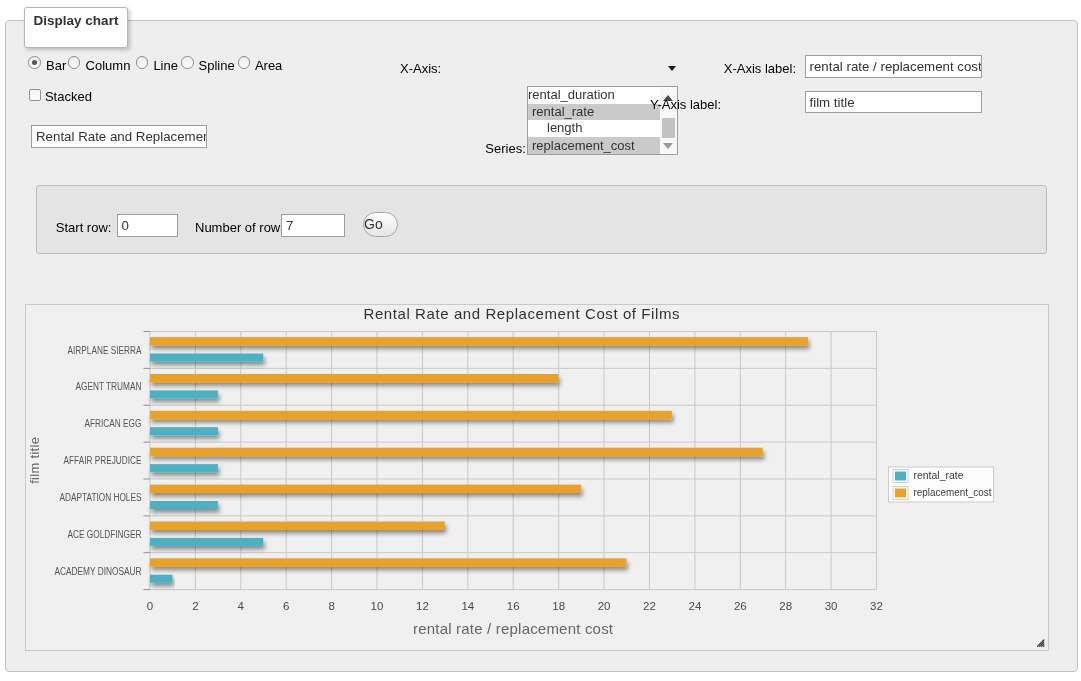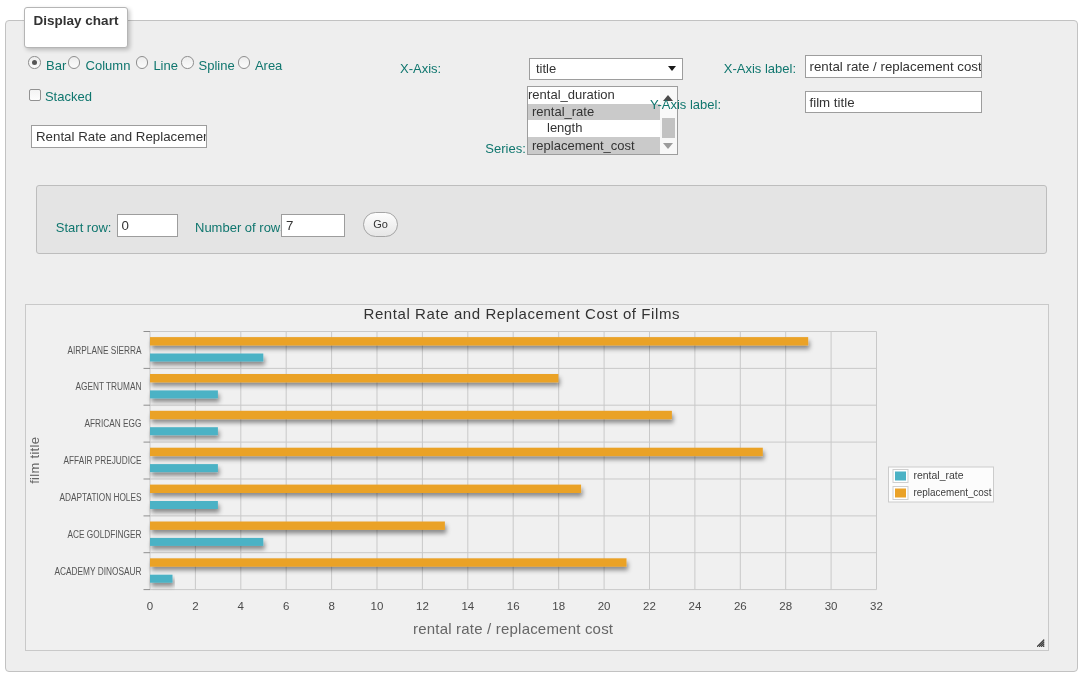--- a/index.html
+++ b/index.html
@@ -4,42 +4,41 @@
 *{margin:0;padding:0;box-sizing:border-box}
 body{background:#fff;font-family:"Liberation Sans",sans-serif;font-size:13px;color:#333}
 .abs{position:absolute}
 #fs{left:4.5px;top:20px;width:1073px;height:652px;background:#eeeeee;border:1px solid #c2c2c2;border-radius:4px}
 #leg{left:24px;top:7px;width:104px;height:41px;background:#fff;border:1px solid #b5b5b5;border-radius:3px;
  box-shadow:2px 2px 4px rgba(0,0,0,0.22);font-weight:bold;font-size:13.5px;color:#333;text-align:center;line-height:25px}
 .radio{width:12.5px;height:12.5px;border-radius:50%;border:1px solid #8e8e8e;background:linear-gradient(#ededed,#fbfbfb)}
 .radio.sel::after{content:'';position:absolute;left:2.4px;top:2.4px;width:5.7px;height:5.7px;border-radius:50%;background:#565656}
 .cb{width:12px;height:12px;border:1px solid #919191;border-radius:2px;background:linear-gradient(#f3f3f3,#fdfdfd)}
 .ti{border:1px solid #9d9d9d;background:#fff;color:#333;font-size:13.3px;line-height:20px;padding:1px 4px;white-space:nowrap;overflow:hidden}
-.lbl{color:#0f766e;line-height:14px}
+.lbl{color:#000000;line-height:14px}
 </style></head>
 <body>
 <div style="position:relative;width:1081px;height:681px;overflow:hidden">
 <div class="abs" id="fs"></div>
 <div class="abs" id="leg">Display chart</div>
 <span class="abs radio sel" style="left:28.2px;top:56.2px"></span>
 <span class="abs lbl" style="left:46.1px;top:59px">Bar</span>
 <span class="abs radio" style="left:67.7px;top:56.2px"></span>
 <span class="abs lbl" style="left:85.6px;top:59px">Column</span>
 <span class="abs radio" style="left:135.7px;top:56.2px"></span>
 <span class="abs lbl" style="left:153.4px;top:59px">Line</span>
 <span class="abs radio" style="left:181.1px;top:56.2px"></span>
 <span class="abs lbl" style="left:198.5px;top:59px">Spline</span>
 <span class="abs radio" style="left:237.5px;top:56.2px"></span>
 <span class="abs lbl" style="left:254.9px;top:59px">Area</span>
 <span class="abs cb" style="left:29px;top:88.5px"></span>
 <span class="abs lbl" style="left:44.9px;top:89.5px">Stacked</span>
 <div class="abs ti" style="left:31px;top:125px;width:176px;height:23px">Rental Rate and Replacement Cost of Films</div>
 
 <div class="abs lbl" style="left:400px;top:62px;width:125.8px;text-align:left">X-Axis:</div>
-<div class="abs" style="left:529px;top:58px;width:154px;height:22px;background:#fff;border:1px solid #9d9d9d;line-height:20px;padding-left:6px">title</div>
 <div class="abs" style="left:668px;top:65.5px;width:0;height:0;border-left:4px solid transparent;border-right:4px solid transparent;border-top:5.5px solid #1a1a1a"></div>
 
 <div class="abs" style="left:527px;top:86px;width:150.5px;height:68.5px;background:#fff;border:1px solid #9d9d9d;overflow:hidden">
   <div style="position:absolute;left:0;top:0;width:132px;height:16.6px;padding-left:0;line-height:16.6px">rental_duration</div>
   <div style="position:absolute;left:0;top:16.6px;width:132px;height:16.6px;padding-left:4px;line-height:16.6px;background:#cacaca">rental_rate</div>
   <div style="position:absolute;left:0;top:33.2px;width:132px;height:16.6px;padding-left:19px;line-height:16.6px">length</div>
   <div style="position:absolute;left:0;top:49.8px;width:132px;height:17px;padding-left:4px;line-height:17px;background:#cacaca">replacement_cost</div>
   <div style="position:absolute;right:0;top:0;width:17px;height:67px;background:#f8f8f8">
     <div style="position:absolute;left:3.5px;top:7.5px;width:0;height:0;border-left:5px solid transparent;border-right:5px solid transparent;border-bottom:6px solid #484848"></div>
     <div style="position:absolute;left:2px;top:30.5px;width:13px;height:20px;background:#c2c2c2"></div>
@@ -51,21 +50,21 @@
 <div class="abs lbl" style="left:650px;top:62px;width:146px;text-align:right">X-Axis label:</div>
 <div class="abs ti" style="left:804.5px;top:54.5px;width:177px;height:23px">rental rate / replacement cost</div>
 <div class="abs lbl" style="left:650px;top:98px;width:146px;">Y-Axis label:</div>
 <div class="abs ti" style="left:804.5px;top:90.5px;width:177px;height:22px">film title</div>
 
 <div class="abs" style="left:35.5px;top:184.5px;width:1011px;height:69px;background:#e4e4e4;border:1px solid #bdbdbd;border-radius:3px"></div>
 <div class="abs lbl" style="left:55.8px;top:221px">Start row:</div>
 <div class="abs ti" style="left:116.5px;top:213.5px;width:61px;height:23px">0</div>
 <div class="abs lbl" style="left:195px;top:221px">Number of rows:</div>
 <div class="abs ti" style="left:281px;top:213.5px;width:64px;height:23px">7</div>
-<div class="abs" style="left:363px;top:212px;width:35px;height:25px;border:1px solid #a5a5a5;border-radius:13px;background:linear-gradient(#fdfdfd,#e6e6e6);text-align:center;line-height:23px;color:#333;font-size:11px">Go</div>
+<div class="abs" style="left:363px;top:212px;width:35px;height:25px;border:1px solid #a5a5a5;border-radius:13px;background:linear-gradient(#fdfdfd,#e6e6e6);line-height:23px;color:#333;font-size:14px">Go</div>
 
 <div class="abs" style="left:24.5px;top:304px;width:1024px;height:347px;background:#f0f0f0;border:1px solid #c9c9c9"></div>
 <svg class="abs" style="left:24.5px;top:304px" width="1024" height="347" font-family="&quot;Liberation Sans&quot;,sans-serif">
 <text x="496.5" y="14.5" text-anchor="middle" font-size="15" fill="#333" textLength="316" lengthAdjust="spacing">Rental Rate and Replacement Cost of Films</text>
 <defs>
         <filter id="bsh" x="-10%" y="-60%" width="120%" height="260%">
           <feDropShadow dx="1.5" dy="3.6" stdDeviation="2" flood-color="#000" flood-opacity="0.42"></feDropShadow>
         </filter>
       </defs>
 <line x1="125.0" y1="27.5" x2="125.0" y2="285.6" stroke="#c9c9c9" stroke-width="1"></line>

